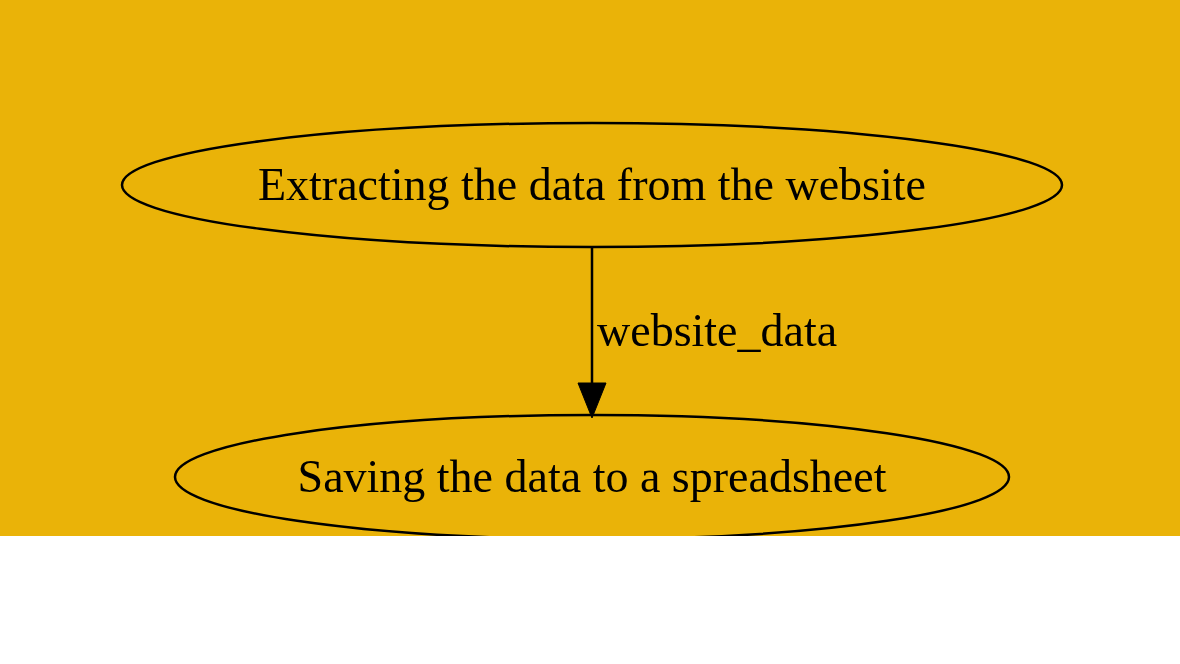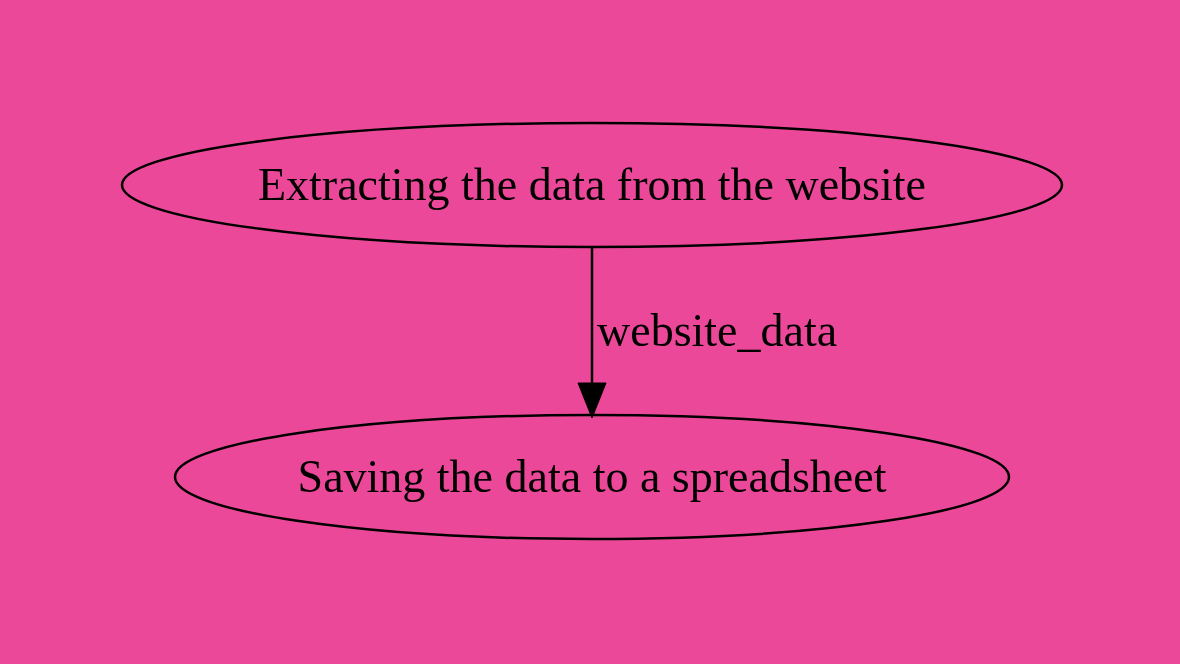--- a/index.html
+++ b/index.html
@@ -3,22 +3,22 @@
 <meta charset="utf-8">
 <style>
   html, body {
     margin: 0;
     padding: 0;
     background: #ffffff;
   }
   .canvas {
     position: relative;
     width: 1180px;
-    height: 664px;
-    background: #ec4899;
+    height: 536px;
+    background: #eab308;
     overflow: hidden;
   }
   svg {
     display: block;
   }
   .node-label, .edge-label {
     font-family: "Liberation Serif", "DejaVu Serif", serif;
     font-size: 46px;
     fill: #000000;
   }

